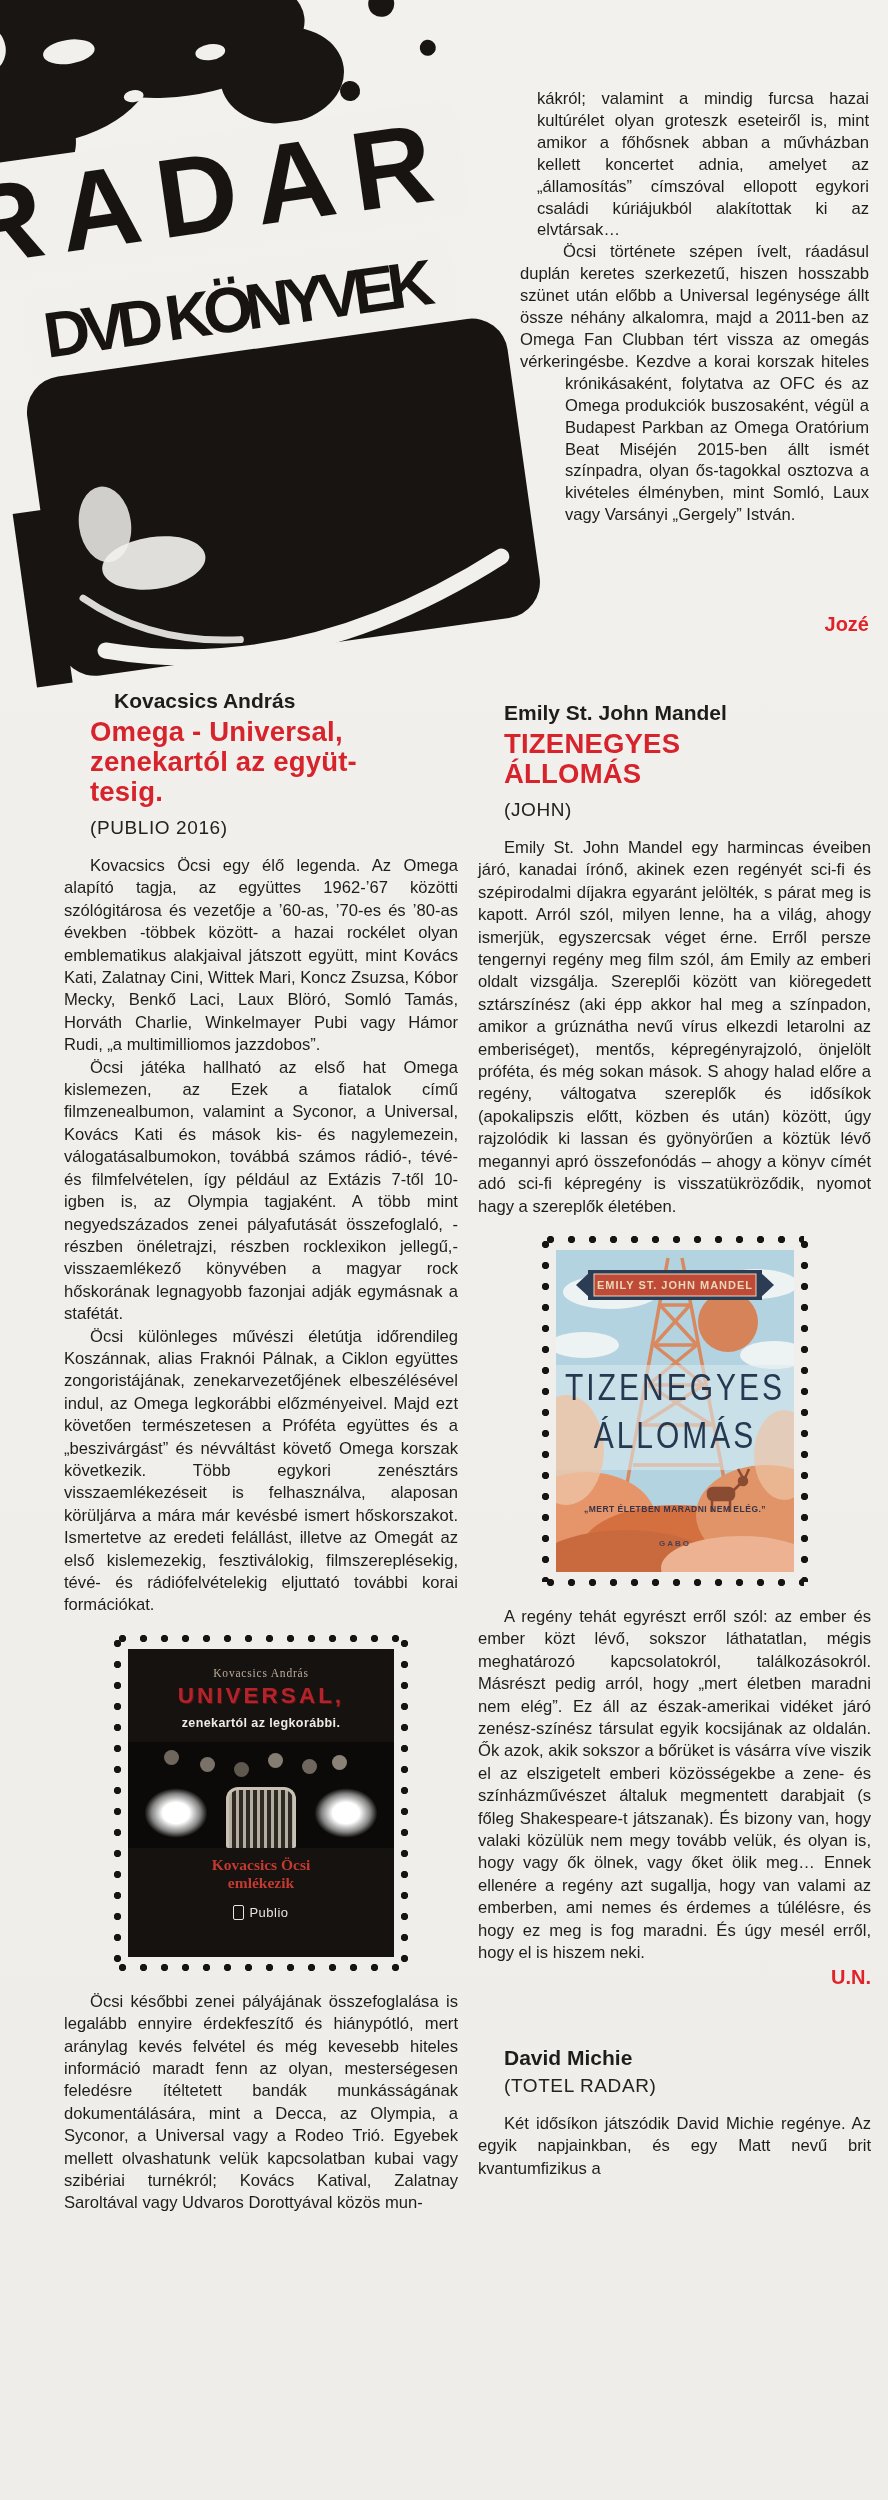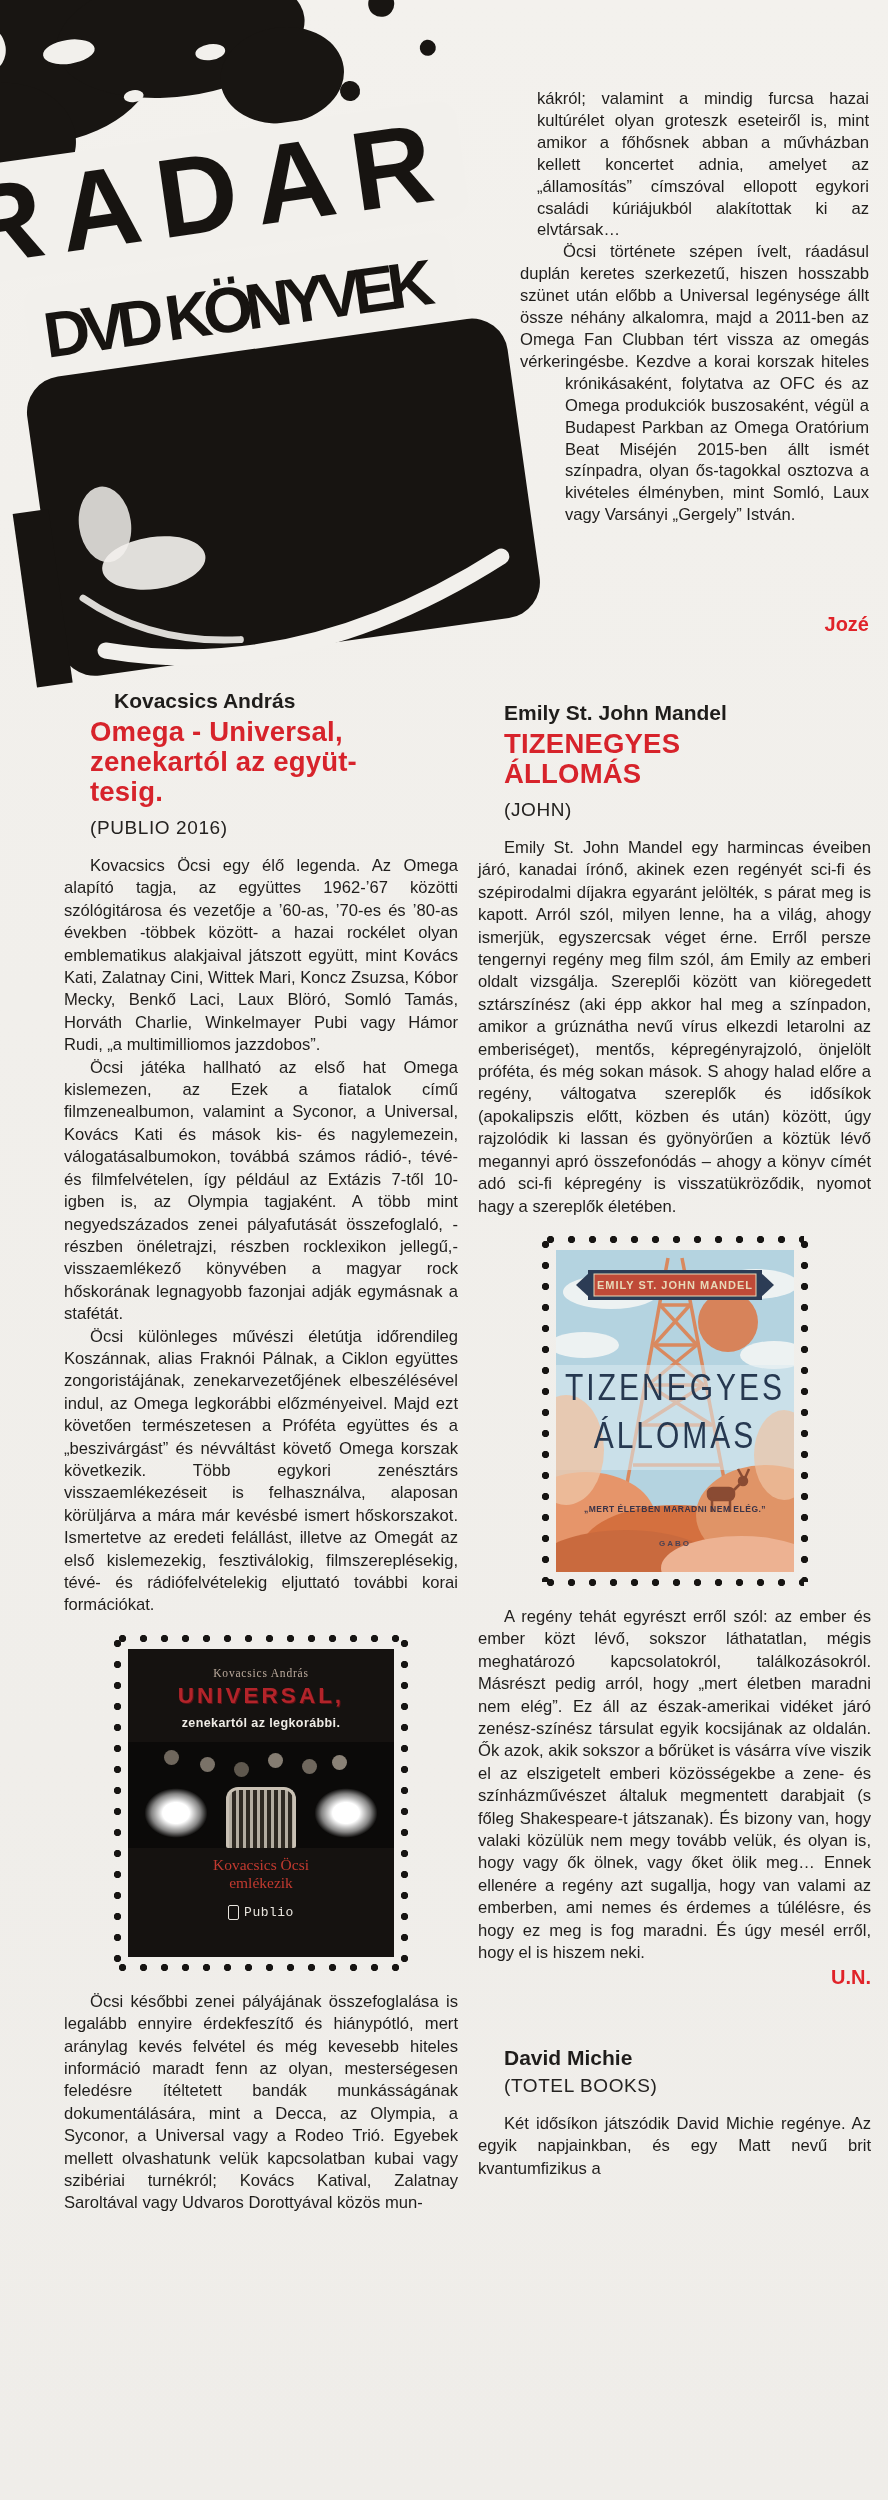--- a/index.html
+++ b/index.html
@@ -68,25 +68,25 @@
   .cov1-sub{color:#efece6;font-weight:bold;font-size:12.5px;margin-top:4px;letter-spacing:.4px;}
   .cov1-photo{position:relative;height:106px;margin-top:7px;background:#0b0a09;overflow:hidden;}
   .hl{position:absolute;bottom:2px;width:84px;height:66px;border-radius:50%;
     background:radial-gradient(closest-side,#ffffff 0 32%,rgba(255,255,255,.5) 58%,rgba(255,255,255,0) 75%);}
   .hl-l{left:6px;} .hl-r{right:6px;}
   .grille{position:absolute;left:50%;transform:translateX(-50%);bottom:0;width:64px;height:58px;
     border:3px solid #c9c1b4;border-bottom:none;border-radius:12px 12px 2px 2px;
     background:repeating-linear-gradient(90deg,#b3aca0 0 3px,#2e2922 3px 7px);}
   .heads{position:absolute;top:8px;left:36px;width:15px;height:15px;border-radius:50%;background:#6f675d;
     box-shadow:36px 7px 0 #7a7268,70px 12px 0 #5f584e,104px 3px 0 #857d72,138px 9px 0 #6f675d,168px 5px 0 #8a8277;}
-  .cov1-cap{font-family:"Liberation Serif",serif;color:#c23a30;font-weight:normal;font-size:15.5px;
+  .cov1-cap{font-family:"Liberation Serif",serif;color:#c23a30;font-weight:bold;font-size:15.5px;
     line-height:18px;margin-top:8px;white-space:pre-line;}
   .cov1-pub{display:flex;align-items:center;justify-content:center;gap:5px;margin-top:10px;}
   .cov1-pub .mark{width:9px;height:13px;border:1.5px solid #e9e5de;border-radius:2px;}
-  .cov1-pub .txt{color:#e9e5de;font-size:13px;letter-spacing:.5px;font-family:Liberation Mono, monospace;}
+  .cov1-pub .txt{color:#e9e5de;font-size:13px;letter-spacing:.5px;}
 
   
   .svg-abs{display:block;}
 </style>
 </head>
 <body>
 
 <div class="page">
 
   <div class="logo-area">
@@ -258,17 +258,17 @@
         </svg>
       </div>
     </div>
 
     <p class="body">A regény tehát egyrészt erről szól: az ember és ember közt lévő, sokszor láthatatlan, mégis meghatározó kapcsolatokról, találkozásokról. Másrészt pedig arról, hogy „mert életben maradni nem elég”. Ez áll az észak-amerikai vidéket járó zenész-színész társulat egyik kocsijának az oldalán. Ők azok, akik sokszor a bőrüket is vásárra víve viszik el az elszigetelt emberi közösségekbe a zene- és színházművészet általuk megmentett darabjait (s főleg Shakespeare-t játszanak). És bizony van, hogy valaki közülük nem megy tovább velük, és olyan is, hogy vagy ők ölnek, vagy őket ölik meg… Ennek ellenére a regény azt sugallja, hogy van valami az emberben, ami nemes és érdemes a túlélésre, és hogy ez meg is fog maradni. És úgy mesél erről, hogy el is hiszem neki.</p>
     <div class="sig" style="color:#e02329">U.N.</div>
 
     <div class="gap"></div>
 
     <h3 class="author">David Michie</h3>
-    <div class="publisher">(TOTEL BOOKS)</div>
+    <div class="publisher">(TOTEL RADAR)</div>
     <p class="body">Két idősíkon játszódik David Michie regénye. Az egyik napjainkban, és egy Matt nevű brit kvantumfizikus a</p>
   </div>
 
 </div>
 
 </body></html>

